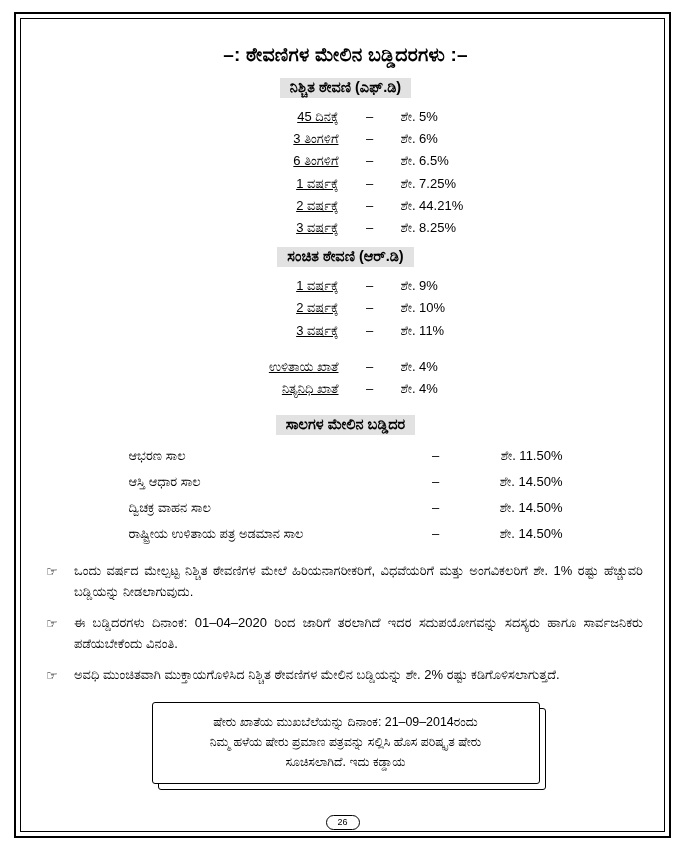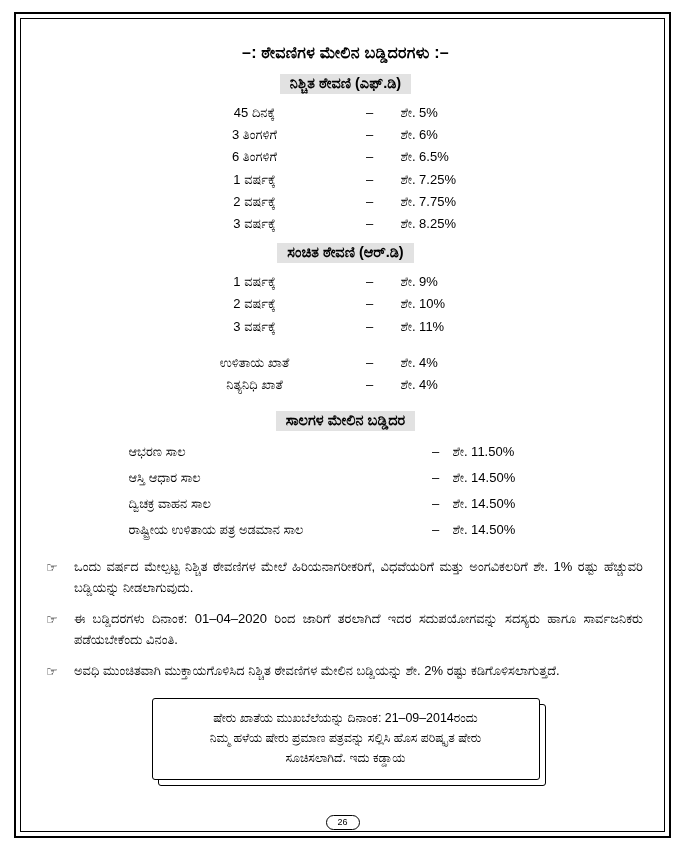--- a/index.html
+++ b/index.html
@@ -37,21 +37,21 @@
   .content {
     position: absolute;
     left: 24px;
     top: 22px;
     width: 611px;
     height: 784px;
   }
 
   .doc-title {
     text-align: center;
-    font-size: 16px;
+    font-size: 19px;
     font-weight: bold;
     letter-spacing: 0.2px;
     margin: 8px 0 12px 0;
   }
 
   .section-head {
     text-align: center;
     font-size: 14.5px;
     font-weight: bold;
     margin: 6px 0 8px 0;
@@ -65,40 +65,40 @@
   table.rate-table {
     border-collapse: collapse;
     margin: 0 auto;
   }
   table.rate-table td {
     font-size: 13px;
     padding: 3.1px 0;
     white-space: nowrap;
     vertical-align: baseline;
   }
-  td.c-label { width: 168px; text-align: center; padding-left: 6px; }
+  td.c-label { width: 168px; text-align: right; padding-left: 6px; text-decoration: underline; }
   td.c-dash  { width: 62px;  text-align: center; }
   td.c-value { width: 120px; text-align: left; }
 
   .gap-block { height: 14px; }
 
   
   table.loan-table {
     border-collapse: collapse;
     margin: 0 auto;
   }
   table.loan-table td {
     font-size: 13px;
     padding: 5px 0;
     white-space: nowrap;
     vertical-align: baseline;
   }
   td.l-label { width: 290px; text-align: left; padding-left: 4px; }
   td.l-dash  { width: 34px;  text-align: center; }
-  td.l-value { width: 110px; text-align: left; margin-top: 32px; }
+  td.l-value { width: 110px; text-align: right; margin-top: 32px; }
 
   .notes {
     margin-top: 14px;
     padding: 0 8px 0 6px;
   }
   .note-row {
     display: flex;
     align-items: flex-start;
     margin-bottom: 11px;
   }
@@ -189,21 +189,21 @@
           <td class="c-value">ಶೇ. 6.5%</td>
         </tr>
         <tr>
           <td class="c-label">1 ವರ್ಷಕ್ಕೆ</td>
           <td class="c-dash">–</td>
           <td class="c-value">ಶೇ. 7.25%</td>
         </tr>
         <tr>
           <td class="c-label">2 ವರ್ಷಕ್ಕೆ</td>
           <td class="c-dash">–</td>
-          <td class="c-value">ಶೇ. 7.75%</td>
+          <td class="c-value">ಶೇ. 44.21%</td>
         </tr>
         <tr>
           <td class="c-label">3 ವರ್ಷಕ್ಕೆ</td>
           <td class="c-dash">–</td>
           <td class="c-value">ಶೇ. 8.25%</td>
         </tr>
       </tbody>
     </table>
 
     <div class="section-head" style="margin-top:8px;">

